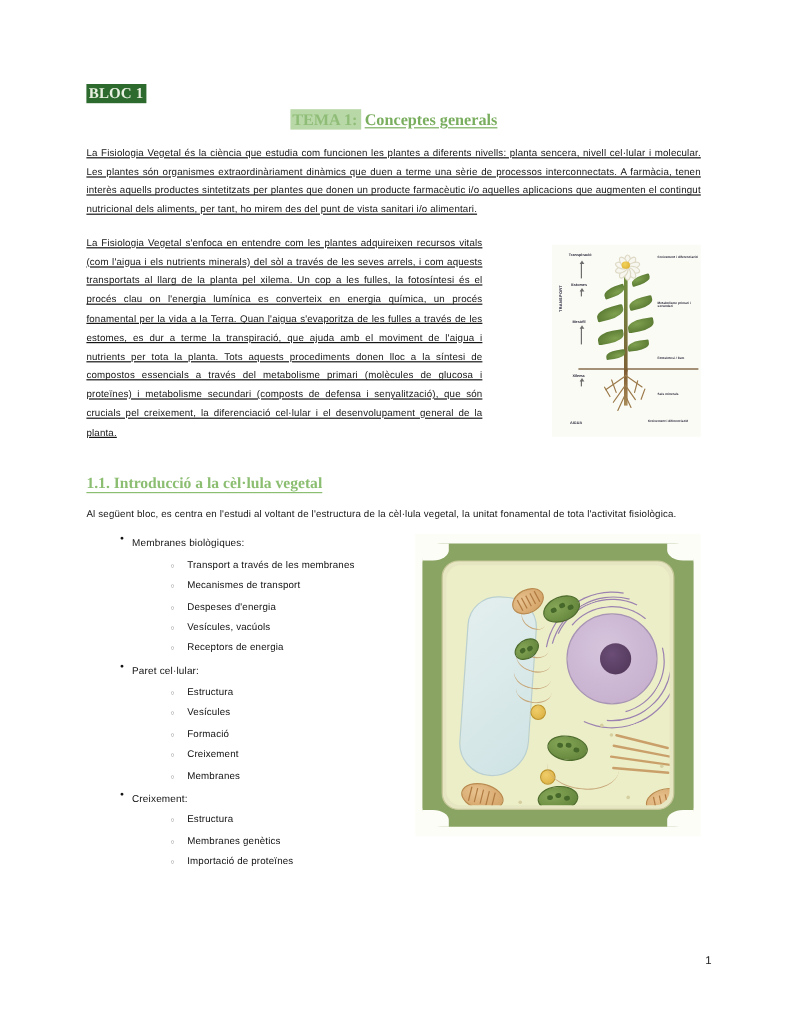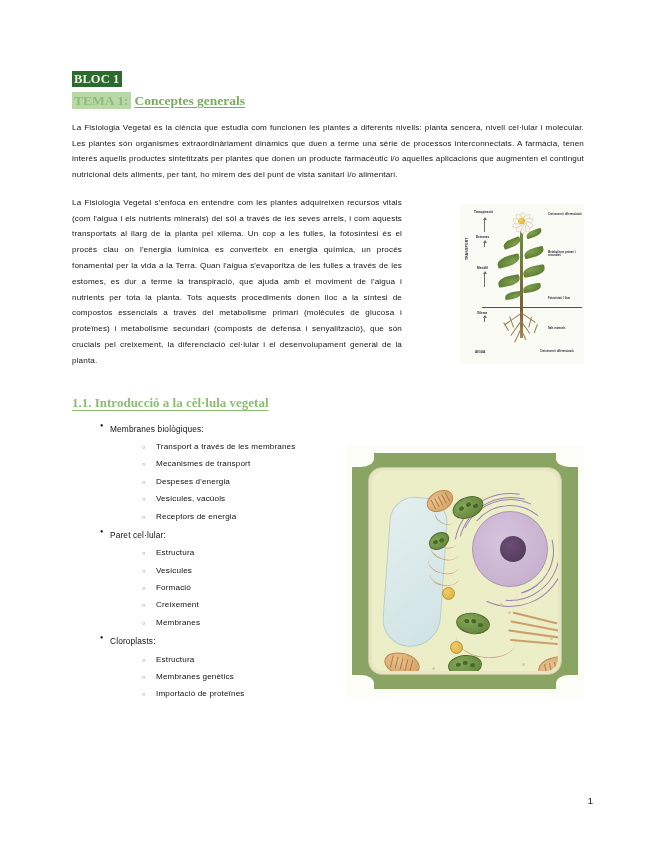--- a/index.html
+++ b/index.html
@@ -31,21 +31,21 @@
   .bloc-tag {
     background: #2d6a2d;
     color: #e8f0e0;
     font-family: "Liberation Serif", serif;
     font-weight: bold;
     font-size: 12.5px;
     padding: 1px 3px 1px 2px;
     letter-spacing: 0.1px;
   }
 
-  .tema-line { margin: 0 0 9px 0; line-height: 1.3; white-space: nowrap; }
+  .tema-line { margin: 0 0 9px 0; line-height: 1.3; white-space: nowrap; text-align: center; }
   .tema-tag {
     background: #b9d8a8;
     color: #8fbd77;
     font-family: "Liberation Serif", serif;
     font-weight: bold;
     font-size: 13.5px;
     padding: 1px 3px 1px 2px;
   }
   .tema-title {
     color: #7aae5f;
@@ -58,20 +58,21 @@
   }
 
   
   .para {
     font-size: 8.1px;
     line-height: 1.95;
     text-align: justify;
     color: #161616;
     margin: 0 0 12px 0;
     letter-spacing: 0.15px;
+    text-decoration: underline;
   }
   .para.narrow { width: 330px; }
 
   
   .h2 {
     color: #8cbe72;
     font-family: "Liberation Serif", serif;
     font-size: 13px;
     font-weight: bold;
     text-decoration: underline;
@@ -374,20 +375,21 @@
     </p>
 
     <p class="para">La Fisiologia Vegetal és la ciència que estudia com funcionen les plantes a diferents nivells: planta sencera, nivell cel·lular i molecular. Les plantes són organismes extraordinàriament dinàmics que duen a terme una sèrie de processos interconnectats. A farmàcia, tenen interès aquells productes sintetitzats per plantes que donen un producte farmacèutic i/o aquelles aplicacions que augmenten el contingut nutricional dels aliments, per tant, ho mirem des del punt de vista sanitari i/o alimentari.</p>
 
     <p class="para narrow">La Fisiologia Vegetal s'enfoca en entendre com les plantes adquireixen recursos vitals (com l'aigua i els nutrients minerals) del sòl a través de les seves arrels, i com aquests transportats al llarg de la planta pel xilema. Un cop a les fulles, la fotosíntesi és el procés clau on l'energia lumínica es converteix en energia química, un procés fonamental per la vida a la Terra. Quan l'aigua s'evaporitza de les fulles a través de les estomes, es dur a terme la transpiració, que ajuda amb el moviment de l'aigua i nutrients per tota la planta. Tots aquests procediments donen lloc a la síntesi de compostos essencials a través del metabolisme primari (molècules de glucosa i proteïnes) i metabolisme secundari (composts de defensa i senyalització), que són crucials pel creixement, la diferenciació cel·lular i el desenvolupament general de la planta.</p>
 
     <div>
       <span class="h2">1.1. Introducció a la cèl·lula vegetal</span>
     </div>
 
+    <p class="intro-para">Al següent bloc, es centra en l'estudi al voltant de l'estructura de la cèl·lula vegetal, la unitat fonamental de tota l'activitat fisiològica.</p>
 
     <ul class="lvl1">
 
       <li class="grp">
         <div class="l1-row">
           <span class="bullet-disc"></span>
           <span>Membranes biològiques:</span>
         </div>
         <ul class="lvl2">
           <li class="l2-row">
@@ -438,21 +440,21 @@
           <li class="l2-row">
             <span class="bullet-circ"></span>
             <span>Membranes</span>
           </li>
         </ul>
       </li>
 
       <li class="grp">
         <div class="l1-row">
           <span class="bullet-disc"></span>
-          <span>Cloroplasts:</span>
+          <span>Creixement:</span>
         </div>
         <ul class="lvl2">
           <li class="l2-row">
             <span class="bullet-circ"></span>
             <span>Estructura</span>
           </li>
           <li class="l2-row">
             <span class="bullet-circ"></span>
             <span>Membranes genètics</span>
           </li>

